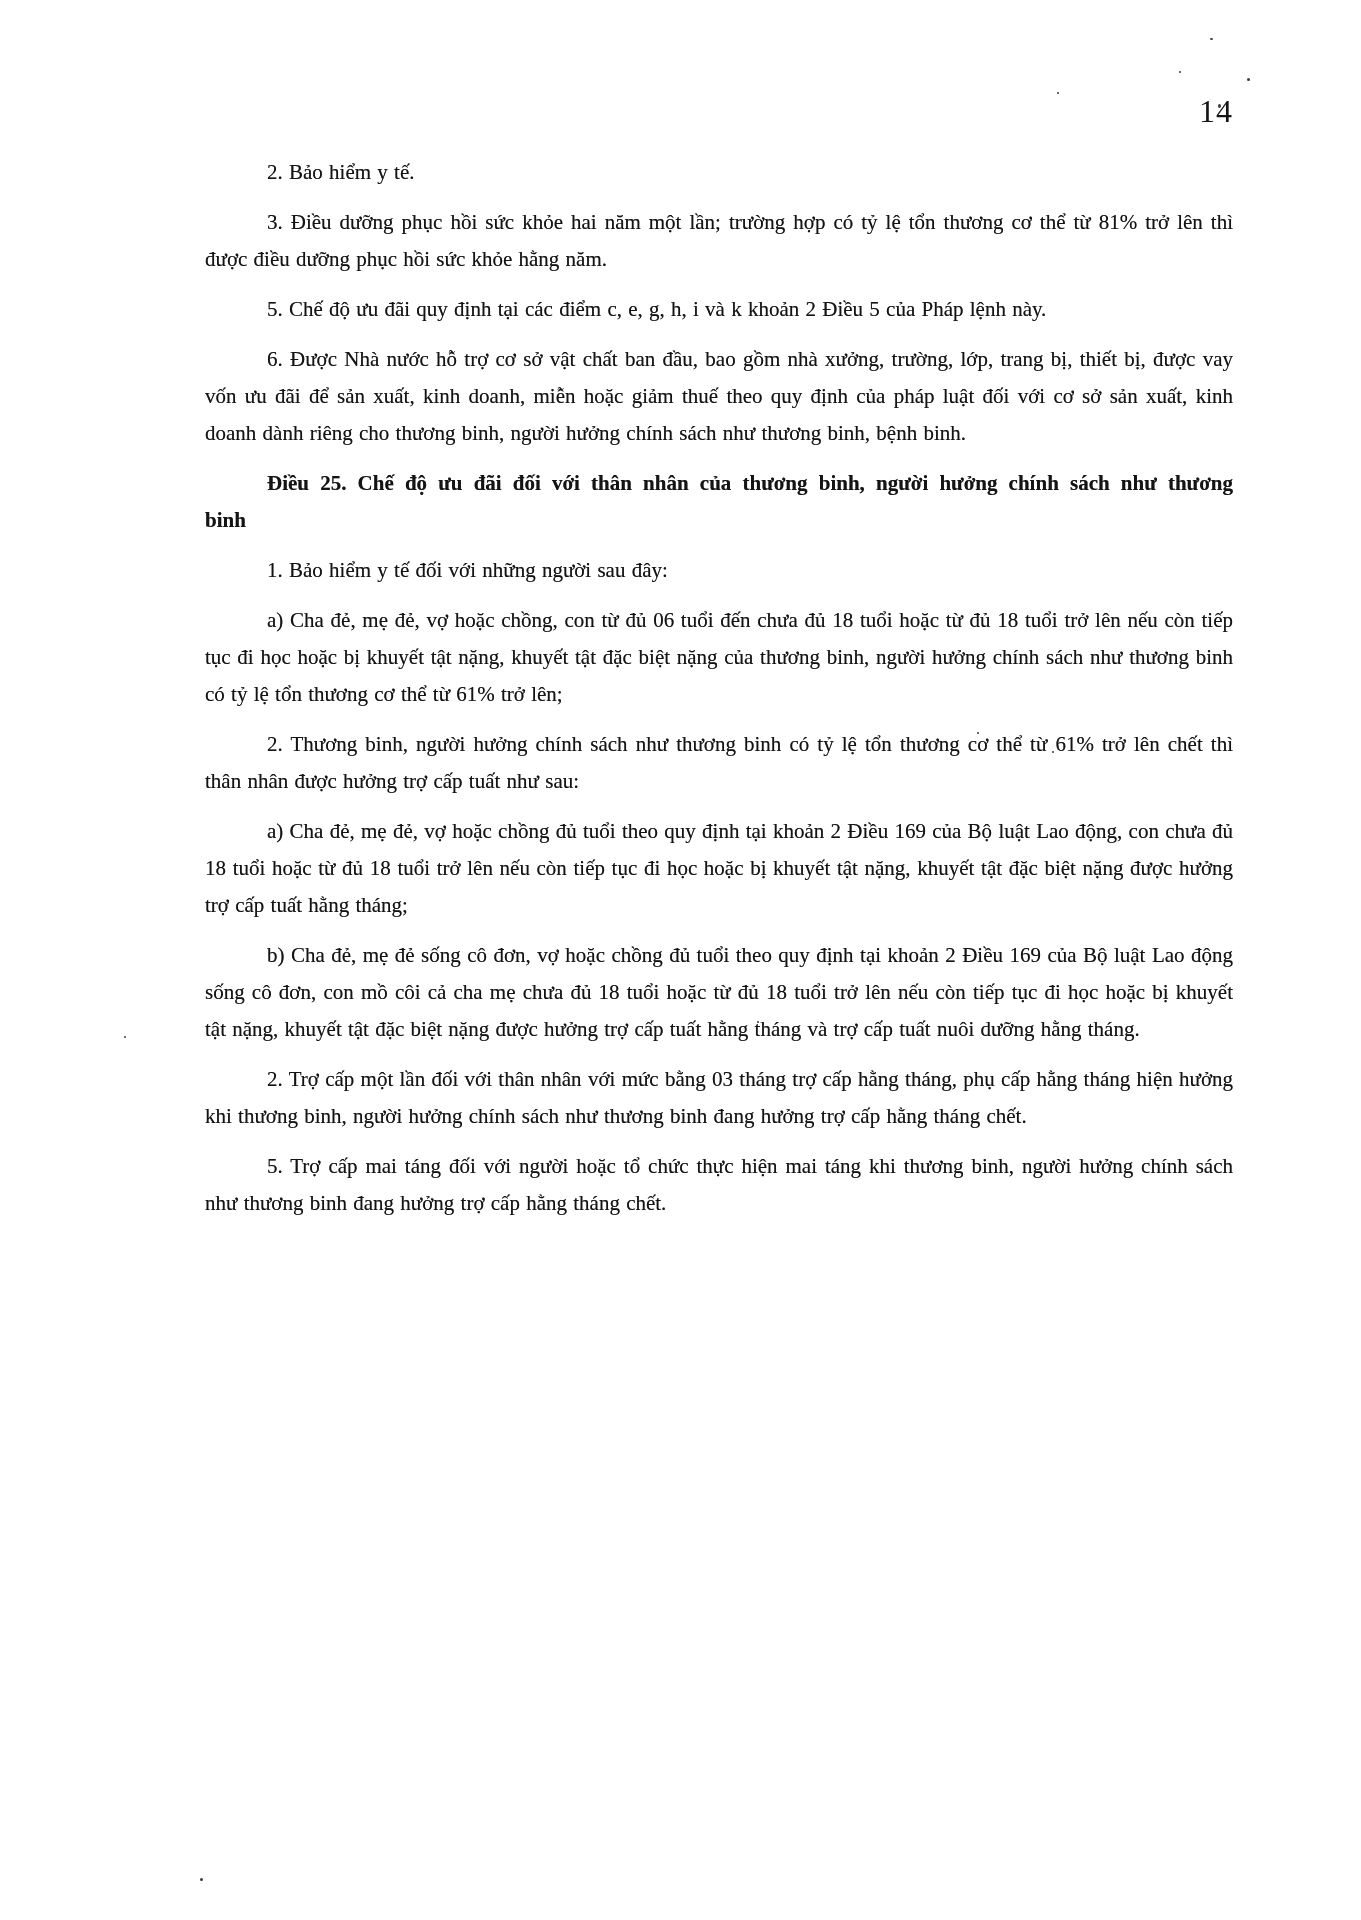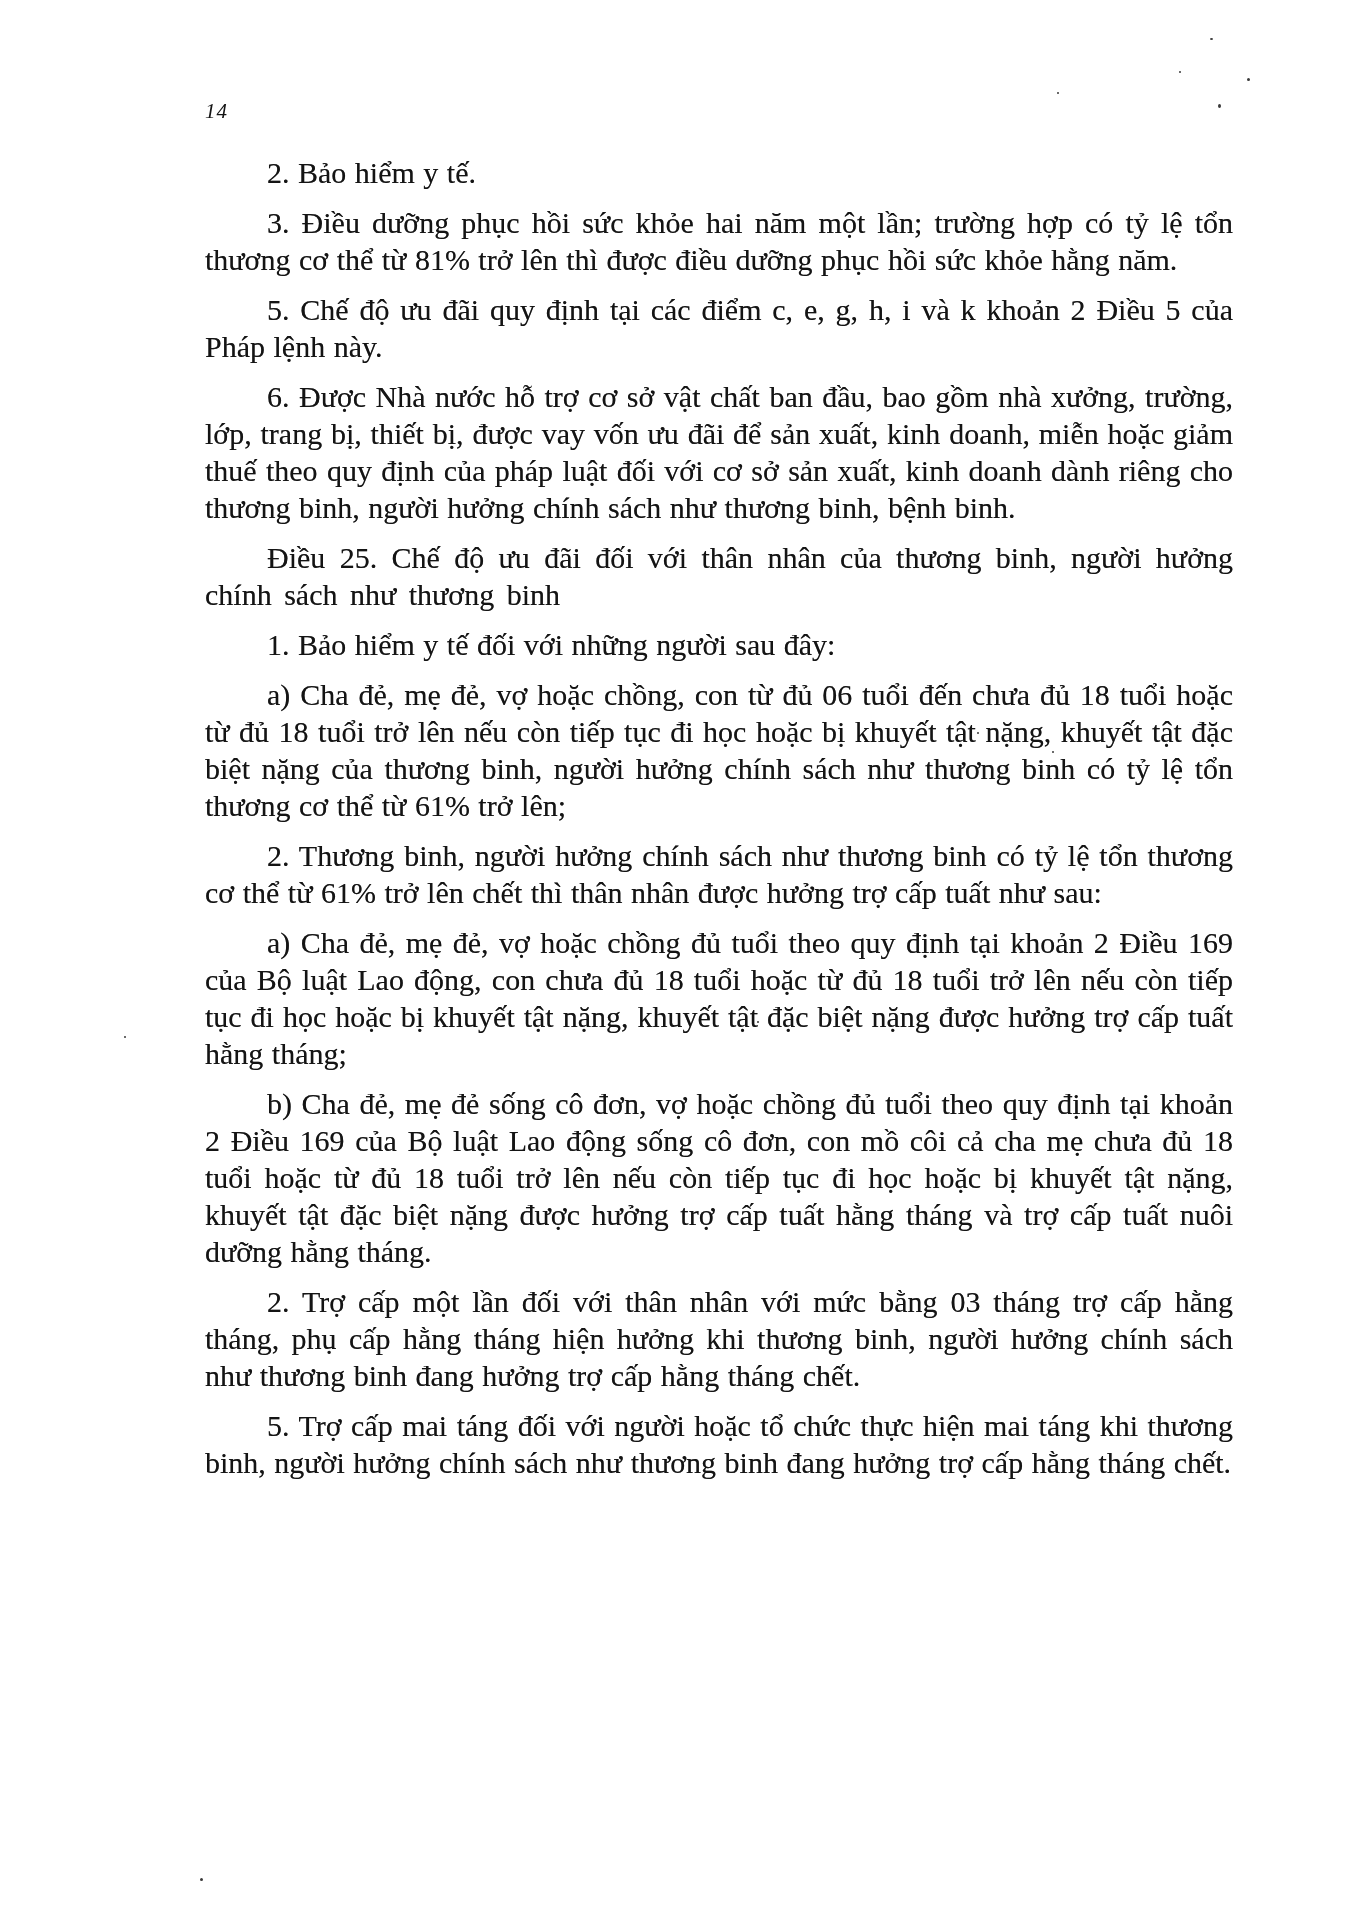--- a/index.html
+++ b/index.html
@@ -18,43 +18,42 @@
   .page {
     position: absolute;
     inset: 0;
     background: #ffffff;
   }
   .page-number {
     position: absolute;
     top: 92px;
     left: 205px;
     width: 1028px;
-    text-align: left;
-    font-size: 21px;
+    text-align: right;
+    font-size: 32px;
     line-height: 38px;
     letter-spacing: 1px;
-    font-style: italic;
   }
   .doc-body {
     position: absolute;
     top: 154px;
     left: 205px;
     width: 1028px;
   }
   .doc-body p.para {
     margin: 0 0 13px 0;
-    font-size: 30px;
+    font-size: 21px;
     line-height: 37px;
     text-align: justify;
     text-indent: 62px;
     text-shadow: 0 0 0.5px rgba(20,20,20,0.55);
     word-spacing: 1px;
   }
   .doc-body p.para.bold {
-    font-weight: normal;
+    font-weight: bold;
     word-spacing: 5px;
   }
   .speck {
     position: absolute;
     background: #3a3a3a;
     border-radius: 50%;
   }
 </style>
 </head>
 <body>

